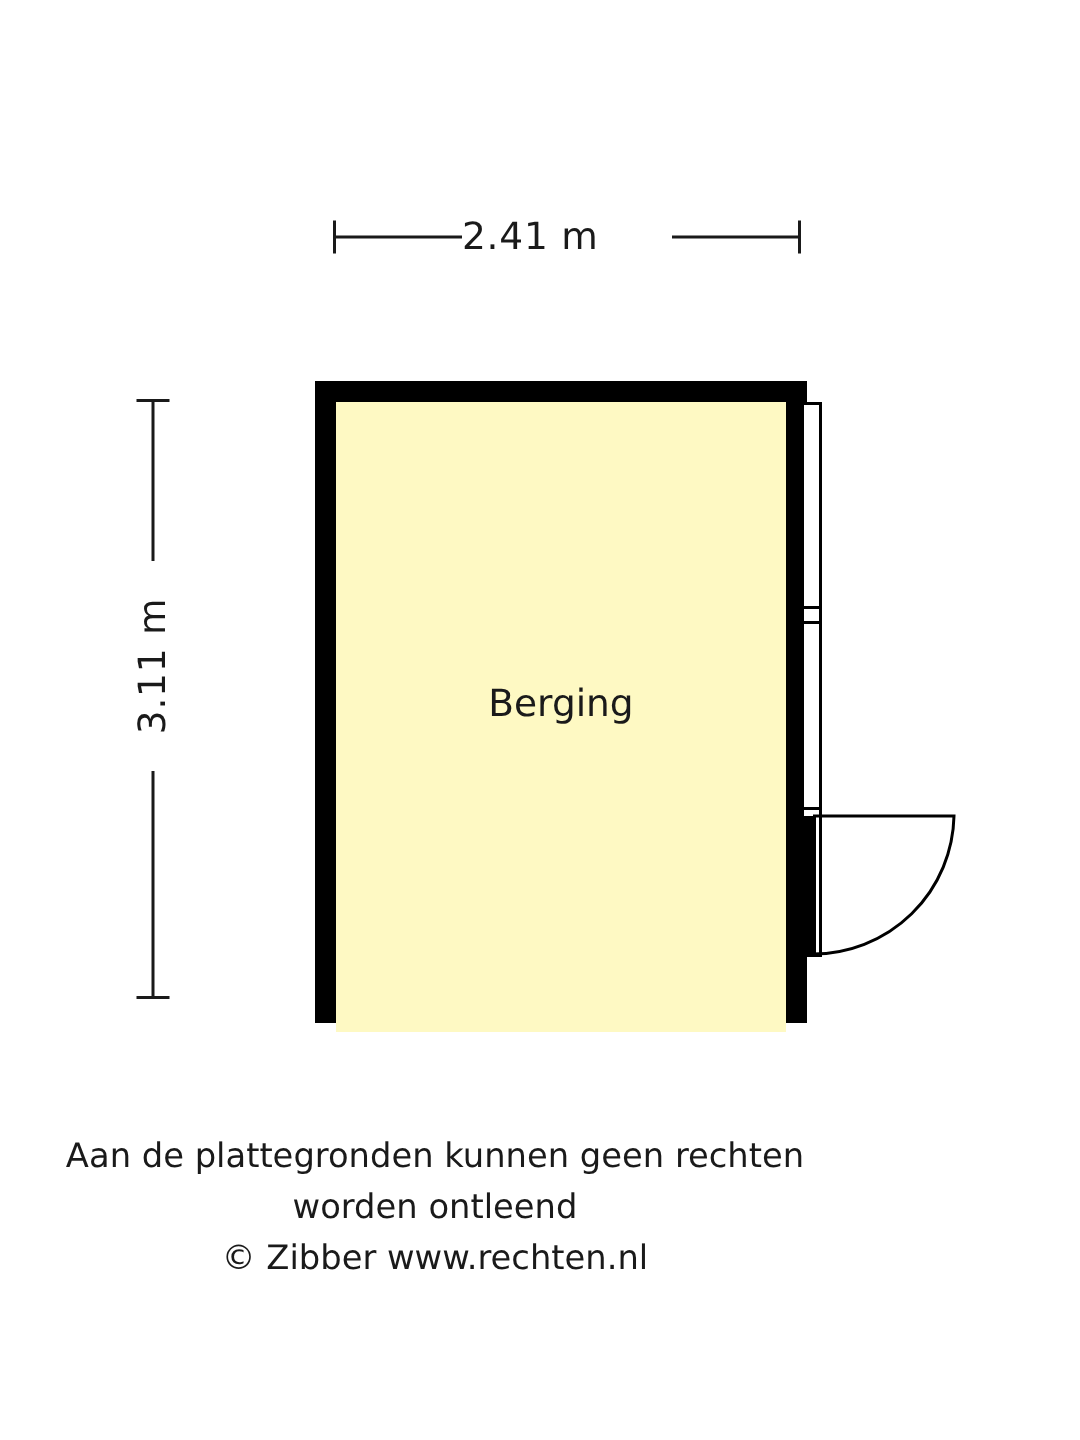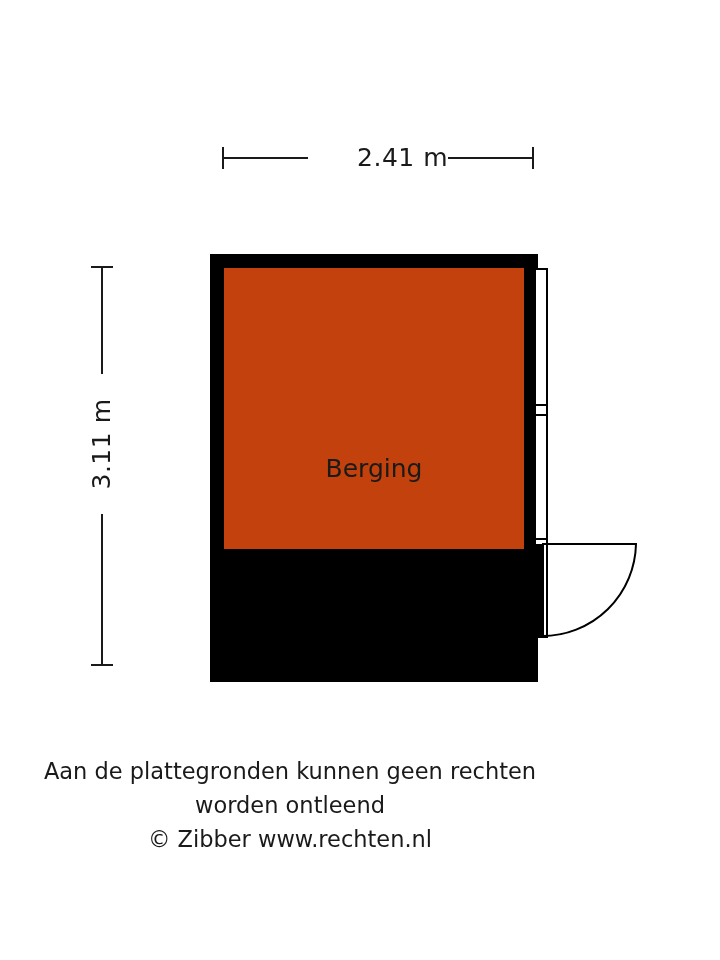--- a/index.html
+++ b/index.html
@@ -48,21 +48,21 @@
     height: 22px;
     background: #1a1a1a;
   }
   .dim-top .cap-left { left: 0; }
   .dim-top .cap-right { left: 310px; }
   .dim-top .label {
     position: absolute;
     left: 86px;
     top: 0;
     width: 140px;
-    text-align: right;
+    text-align: left;
     font-size: 25px;
     letter-spacing: 0.5px;
     background: #ffffff;
     line-height: 36px;
   }
 
   
   .dim-left {
     position: absolute;
     left: 84px;
@@ -110,22 +110,22 @@
     width: 328px;
     height: 428px;
     background: #000000;
     box-sizing: border-box;
   }
   .room-inner {
     position: absolute;
     left: 14px;
     top: 14px;
     width: 300px;
-    height: 281px;
-    background: #c2410c;
+    height: 420px;
+    background: #fef9c3;
   }
   .room-label {
     position: absolute;
     left: 0;
     top: 186px;
     width: 300px;
     text-align: center;
     font-size: 25px;
     color: #1a1a1a;
   }

